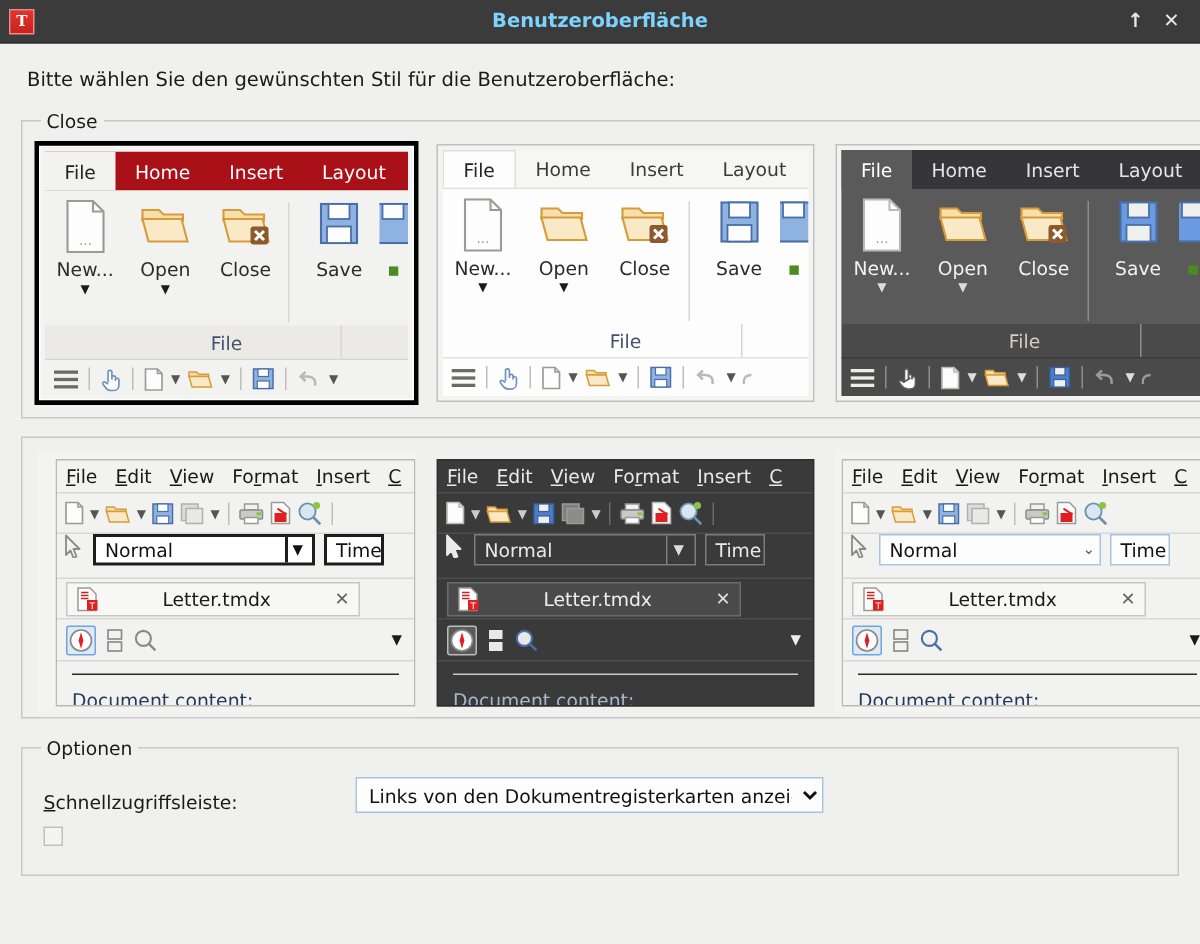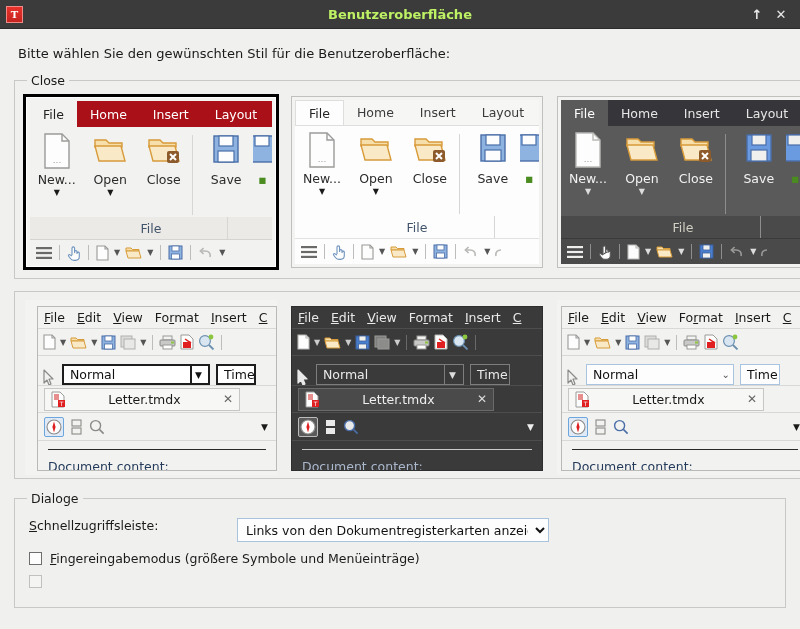--- a/index.html
+++ b/index.html
@@ -21,21 +21,21 @@
   .app-icon {
     width: 17px; height: 17px; margin-left: 6px;
     background: linear-gradient(180deg,#e8312b,#c5241f);
     border: 1px solid #f08a86;
     color: #fff; font-size: 10px; font-weight: bold;
     display: flex; align-items: center; justify-content: center;
     font-family: "DejaVu Serif", serif;
   }
   .title-text {
     position: absolute; left: 0; right: 0; text-align: center;
-    color: #bef264; font-size: 13px; font-weight: bold;
+    color: #7dd3fc; font-size: 13px; font-weight: bold;
     pointer-events: none;
   }
   .win-btns { margin-left: auto; display: flex; align-items: center; gap: 2px; padding-right: 8px; z-index:2;}
   .win-btn {
     width: 22px; height: 22px; color: #e8e8e8; font-size: 13px;
     display: flex; align-items: center; justify-content: center;
     font-weight: bold;
   }
 
   
@@ -130,21 +130,21 @@
 
   .c-menubar { height: 22px; display:flex; align-items:center; gap:12px; padding: 0 6px; font-size: 12.5px;}
   .c-light .c-menubar { border-bottom: 1px solid #d8d8d6; color:#1a1a1a;}
   .c-dark  .c-menubar { border-bottom: 1px solid #4d4d4d; color:#e9e9e9;}
   .c-menubar u { text-decoration: underline; }
 
   .c-toolbar { height: 27px; display:flex; align-items:center; gap:4px; padding: 0 5px;}
   .c-light .c-toolbar { border-bottom: 1px solid #d8d8d6; }
   .c-dark  .c-toolbar { border-bottom: 1px solid #4d4d4d; }
 
-  .c-row2 { height: 30px; display:flex; align-items:flex-end; gap:6px; padding: 0 5px;}
+  .c-row2 { height: 30px; display:flex; align-items:flex-start; gap:6px; padding: 0 5px;}
   .c-light .c-row2 { border-bottom: 1px solid #d8d8d6; }
   .c-dark  .c-row2 { border-bottom: 1px solid #4d4d4d; }
   .c-combo {
     height: 21px; display:flex; align-items:center; justify-content:space-between;
     padding: 0 3px 0 6px; font-size: 12.5px; min-width: 140px;
   }
   .c-combo.flat { border: 2px solid #1d1d1d; background:#fff; color:#111; }
   .c-combo.mod  { border: 1px solid #a8c4e0; background:#fdfdfd; color:#111; }
   .c-combo.dk   { border: 1px solid #7d7d7d; background:#3a3a3a; color:#e9e9e9; }
   .c-combo2 { min-width: 40px; }
@@ -170,21 +170,21 @@
   .navbtn-sel { border:1px solid #6ca6dd; background:#dfeaf6; padding:1px; border-radius:2px;}
   .c-dark .navbtn-sel { border:1px solid #bbb; background:#5a5a5a;}
 
   .c-docarea { padding: 8px 10px 0 10px; }
   .c-rule { height: 1px; background:#2a2a2a; margin-bottom: 9px;}
   .c-dark .c-rule { background: #c9c9c9; }
   .c-doctext { font-size: 12.5px; color:#243b5b; }
   .c-dark .c-doctext { color:#aab7cc; }
 
   
-  .opt-row { display:flex; align-items:flex-start; margin: 4px 0 9px 4px; gap: 20px; }
+  .opt-row { display:flex; align-items:flex-end; margin: 4px 0 9px 4px; gap: 20px; }
   .opt-label { font-size: 12.5px; width: 188px; }
   .opt-label u { text-decoration: underline; }
   select.opt-select {
     width: 312px; height: 24px; font-size: 12.5px;
     font-family: "DejaVu Sans", "Liberation Sans", sans-serif;
     border: 1px solid #a9c3dd; background:#fdfdfd; color:#111;
     padding: 0 4px;
   }
   .chk-row { display:flex; align-items:center; gap:8px; margin: 0 0 9px 4px; }
   .chk {
@@ -943,32 +943,28 @@
               <div class="c-doctext">Document content:</div>
             </div>
           </div>
         </div>
       </div>
 
     </div>
   </fieldset>
 
   <fieldset style="margin-bottom:6px">
-    <legend>Dialoge</legend>
+    <legend>Optionen</legend>
 
     <div class="opt-row">
       <label class="opt-label"><u>S</u>chnellzugriffsleiste:</label>
       <select class="opt-select">
         <option>Links von den Dokumentregisterkarten anzeige</option>
       </select>
     </div>
 
-    <div class="chk-row">
-      <span class="chk"></span>
-      <span class="chk-lbl"><u>F</u>ingereingabemodus (größere Symbole und Menüeinträge)</span>
-    </div>
 
     <div class="chk-row">
       <span class="chk disabled"></span>
     </div>
   </fieldset>
 
 </div>
 
 </body></html>

